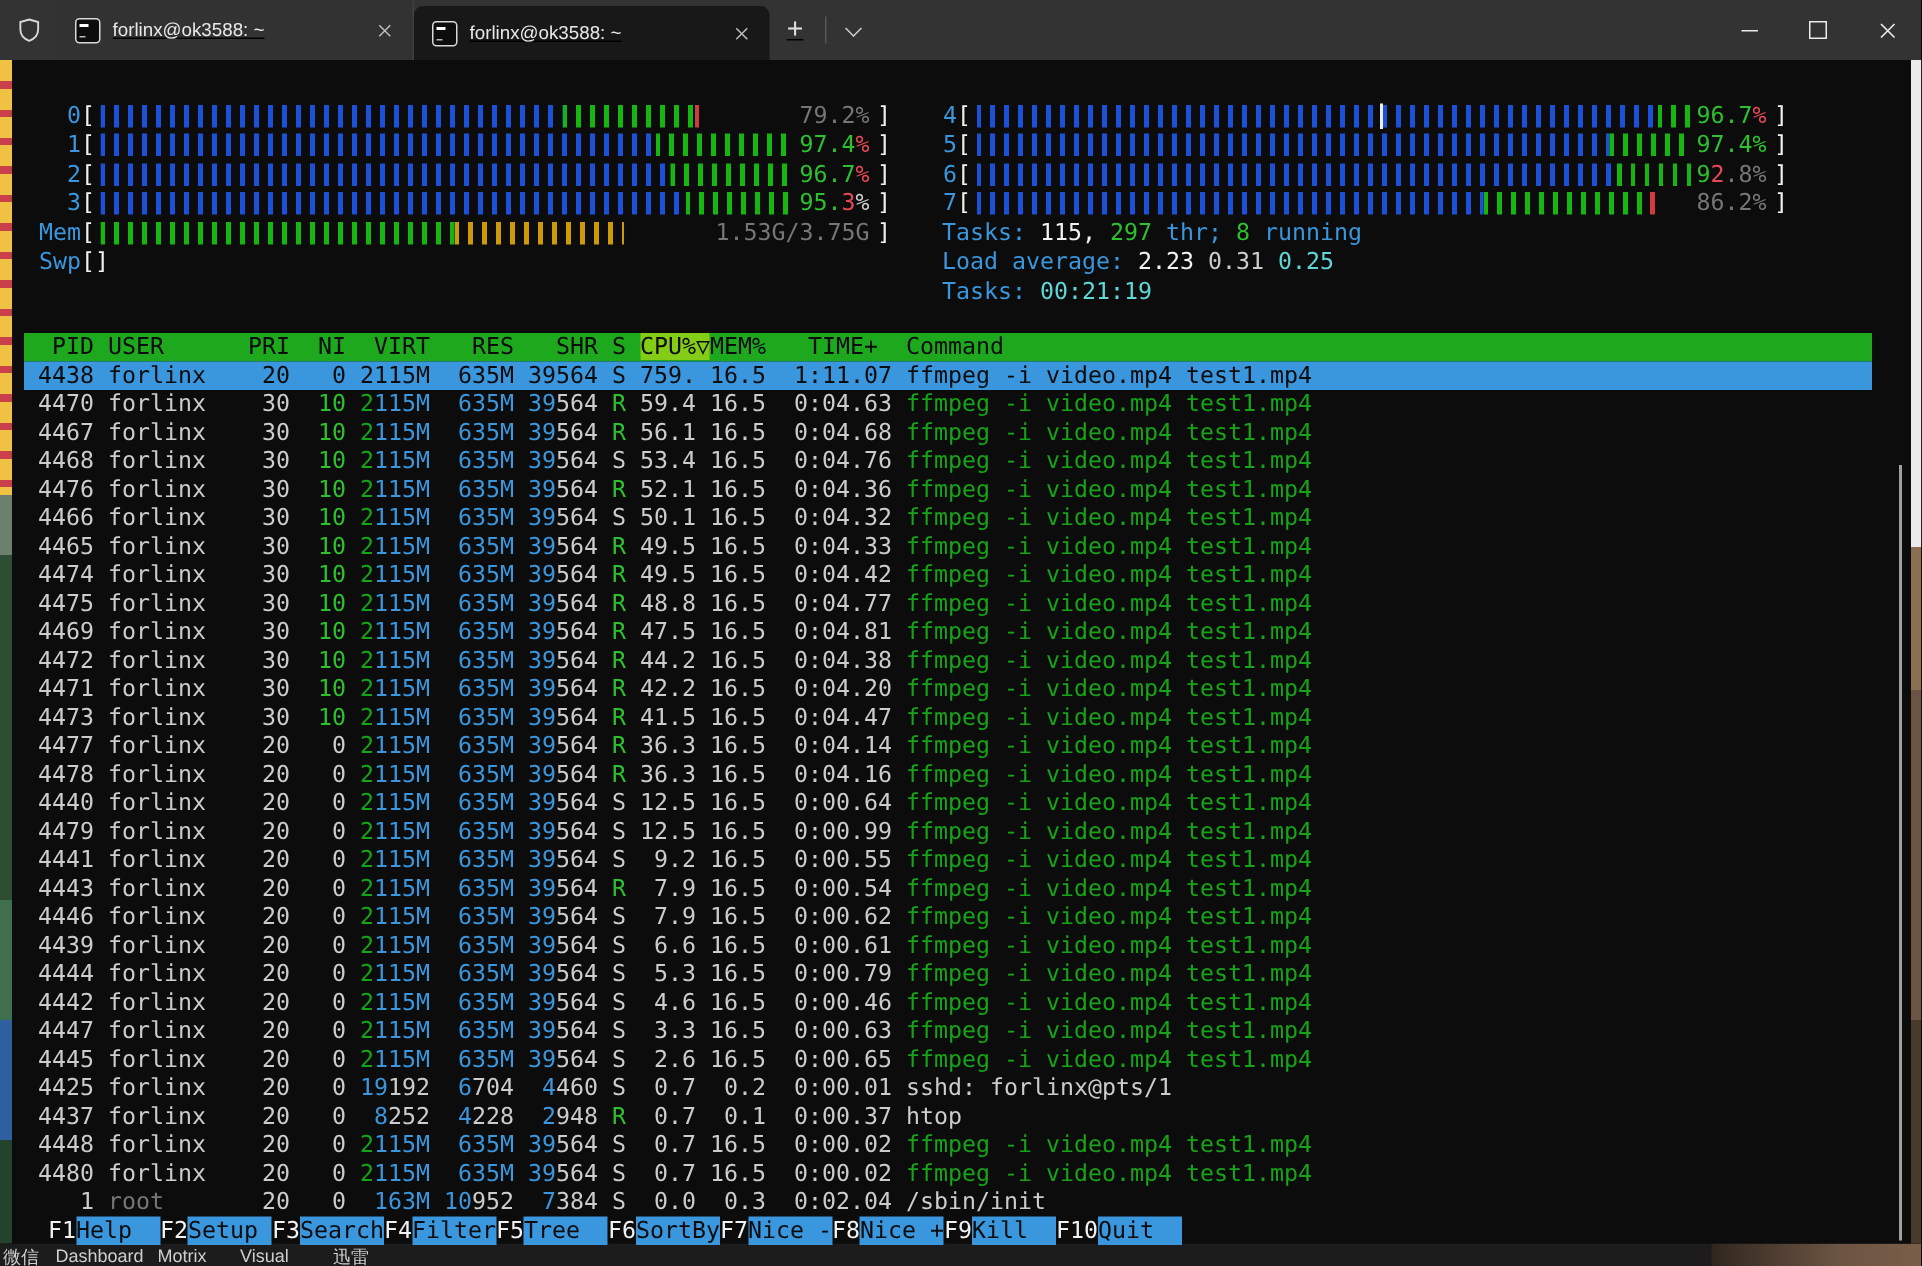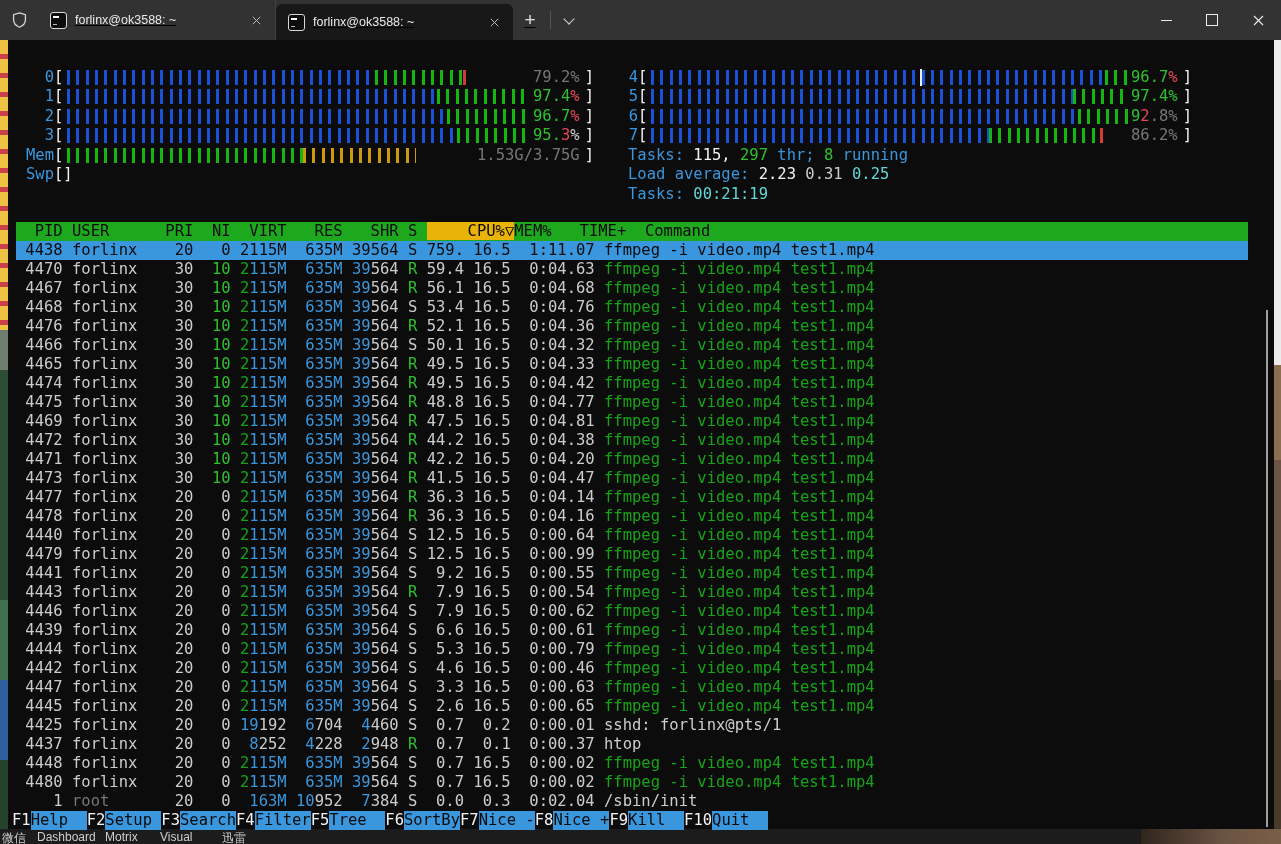--- a/index.html
+++ b/index.html
@@ -51,24 +51,24 @@
   .bseg.red{background:repeating-linear-gradient(90deg,#d23b3b 0 3px,transparent 3px 9.33px);}
   .bseg.yellow{background:repeating-linear-gradient(90deg,#cd9a0a 0 3px,transparent 3px 9.33px);}
   .mval{position:absolute;right:1px;top:0;height:19px;line-height:19px;background:#0c0c0c;padding-left:3px;}
   .mcursor{position:absolute;top:1px;bottom:1px;width:2px;background:#eeeeee;}
   
   .infoline{position:absolute;left:620px;height:19px;line-height:19px;white-space:pre;}
   
   .tbl{position:absolute;left:8px;top:182px;width:1232px;}
   .trow{height:19px;line-height:19px;white-space:pre;overflow:hidden;}
   .trow.hdr{background:#1da81d;color:#0c0c0c;}
-  .hdr .sortcell{background:#eab308;padding-left:41px;}
+  .hdr .sortcell{background:#84cc16;}
   .trow.sel{background:#3a96dd;}
   
-  .fbar{position:absolute;left:4px;top:771px;height:19px;line-height:19px;white-space:pre;display:flex;}
+  .fbar{position:absolute;left:24px;top:771px;height:19px;line-height:19px;white-space:pre;display:flex;}
   .fk{display:flex;}
   .fk .k{color:#f2f2f2;}
   .fk .l{background:#3a96dd;color:#0c0c0c;}
   
   .sbar{position:absolute;left:1258px;top:270px;width:2px;height:517px;background:#9f9f9f;}
 </style>
 </head>
 <body>
 
 <div class="screen">

